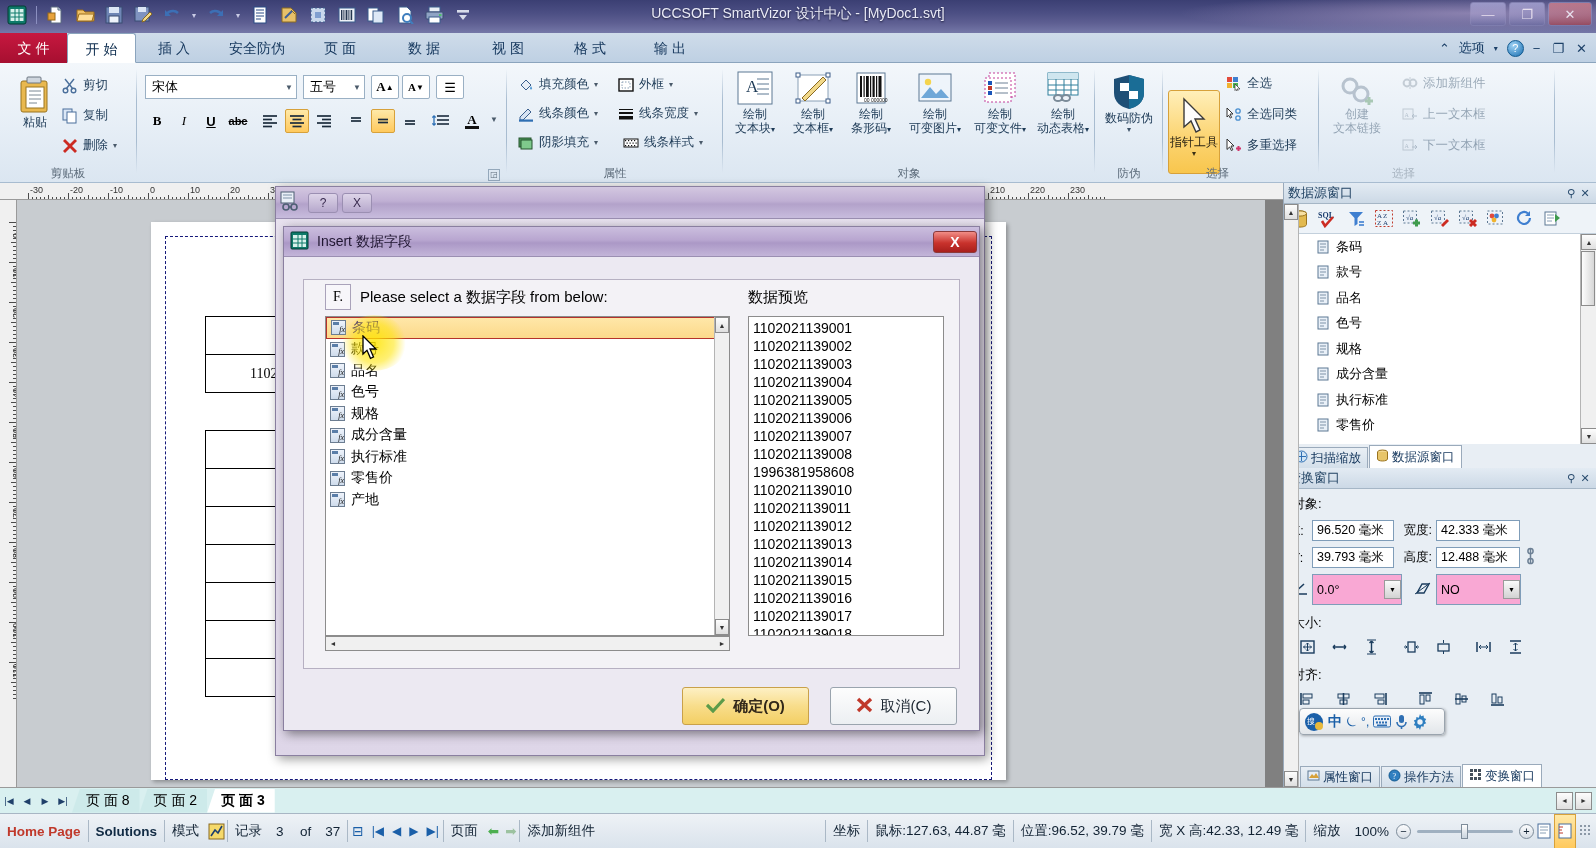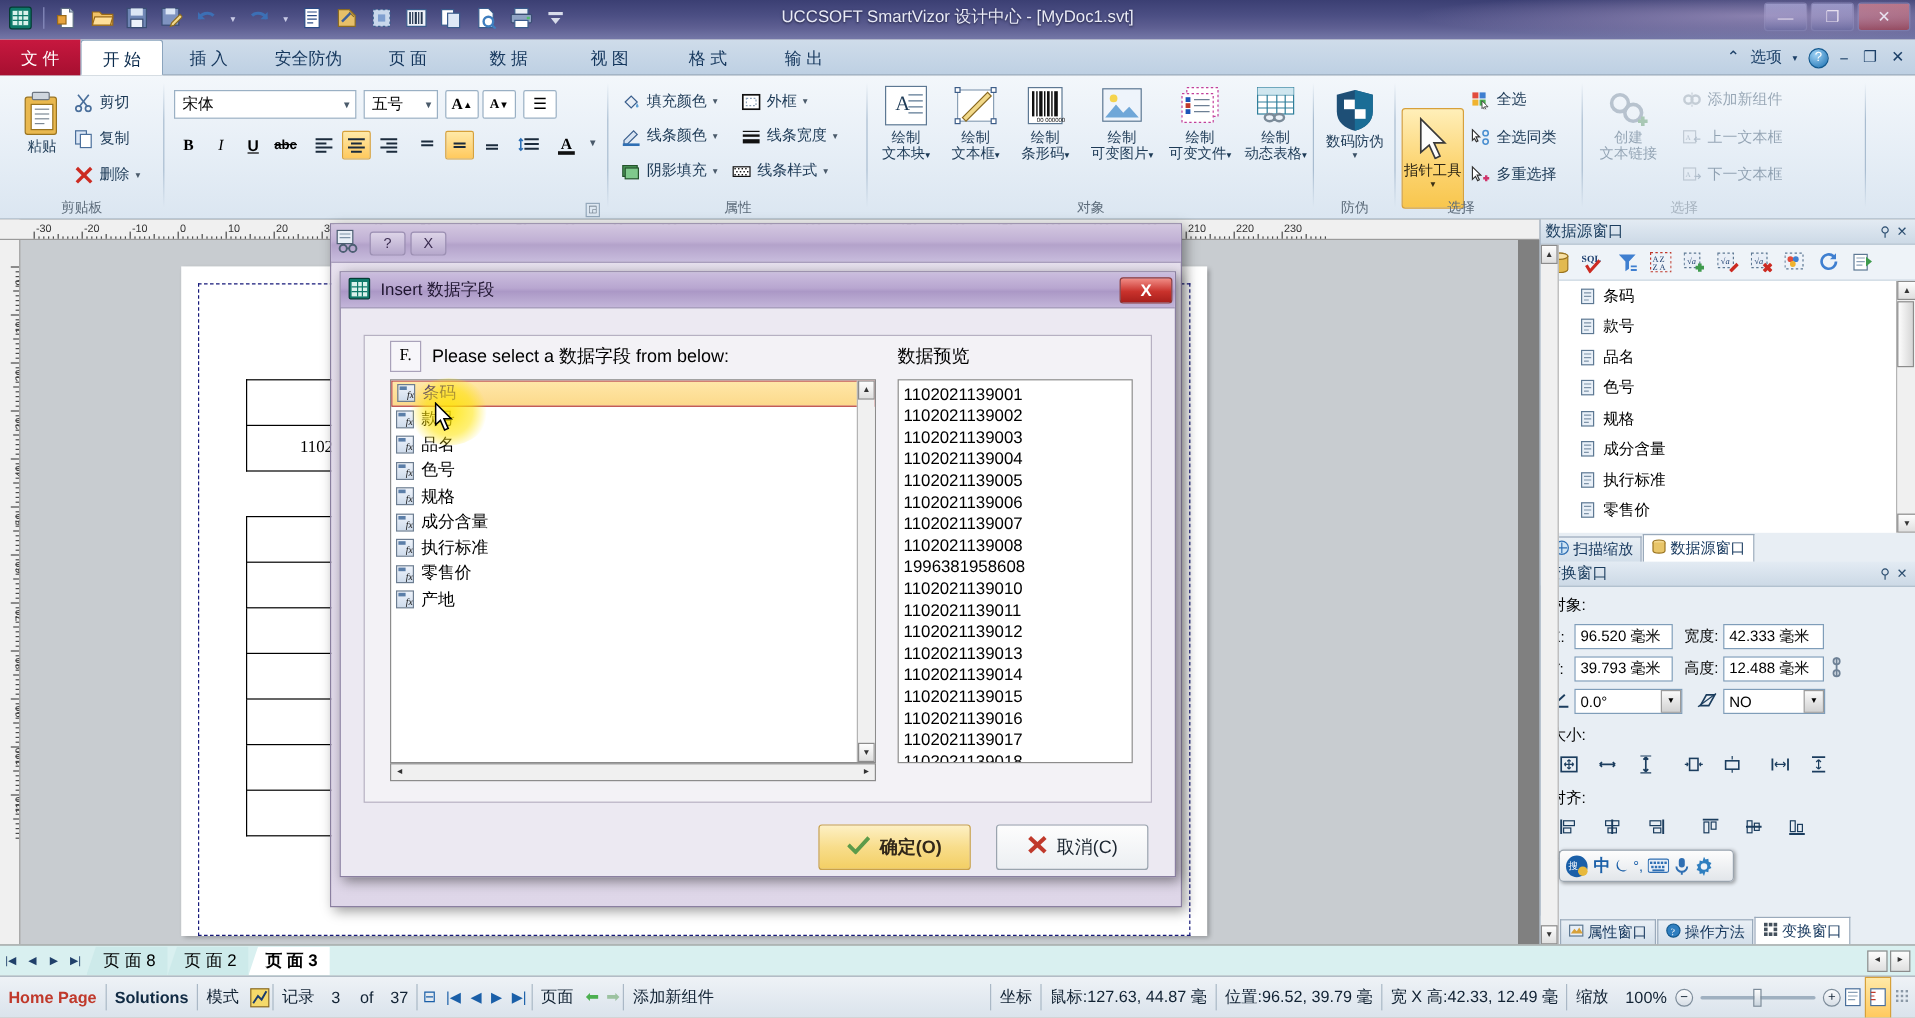--- a/index.html
+++ b/index.html
@@ -135,21 +135,21 @@
   .trow .tic{ width:15px;height:15px;margin-right:5px;display:inline-flex;align-items:center;
               justify-content:center;}
   .tablinks{ height:24px; display:flex; align-items:flex-end; padding-left:4px; gap:1px;
              background:#e8eef4;}
   .ptab{ height:21px; display:flex; align-items:center; gap:3px; padding:0 6px;
          border:1px solid #9aaabb; border-bottom:none; font-size:12.5px;
          background:linear-gradient(180deg,#e9eff5,#d3dfea); cursor:pointer; color:#14365c;}
   .ptab.act{ background:#fff; height:23px;}
   .fld{ border:1px solid #7f9db9; background:#fff; height:21px; display:flex;
         align-items:center; padding:0 4px; font-size:12.5px; }
-  .cmb{ border:1px solid #7f9db9; background:#ffffff; height:21px; display:flex;
+  .cmb{ border:1px solid #7f9db9; background:#f9a8d4; height:31px; display:flex;
         align-items:center; padding:0 0 0 4px; font-size:12.5px; }
   .cmb .arw{ margin-left:auto; width:17px;height:19px;
              background:linear-gradient(180deg,#fafafa,#d2d2d2); border:1px solid #9a9a9a;
              display:flex;align-items:center;justify-content:center;font-size:7px;}
   .algbtn{ width:22px;height:20px;display:flex;align-items:center;justify-content:center;
            cursor:pointer;font-size:12px;color:#1b3d5e;}
 
   
   #imebar{ position:absolute; left:1299px; top:708px; width:146px; height:27px;
            background:linear-gradient(180deg,#fdfdfd,#e2e6ea);
@@ -594,21 +594,21 @@
       <span class="ic">
         <svg width="16" height="16" viewBox="0 0 16 16">
             <rect x="1" y="3" width="14" height="1" fill="#111"></rect>
             <rect x="1" y="6" width="14" height="2" fill="#111"></rect>
             <rect x="1" y="10" width="14" height="3.5" fill="#111"></rect>
           </svg>
       </span>
       <span>线条宽度</span>
       <span style="font-size:8px;color:#4a5a6a;">▾</span>
     </div>
-    <div class="smrow" style="left:100px;top:71px;">
+    <div class="smrow" style="left:113px;top:71px;">
       <span class="ic">
         <svg width="16" height="16" viewBox="0 0 16 16">
             <rect x="1" y="4" width="14" height="8" fill="#fff" stroke="#111"></rect>
             <g fill="#111">
               <rect x="2" y="5" width="1.2" height="1.2"></rect>
               <rect x="5" y="5" width="1.2" height="1.2"></rect>
               <rect x="8" y="5" width="1.2" height="1.2"></rect>
               <rect x="11" y="5" width="1.2" height="1.2"></rect>
               <rect x="3.5" y="7.5" width="1.2" height="1.2"></rect>
               <rect x="6.5" y="7.5" width="1.2" height="1.2"></rect>

